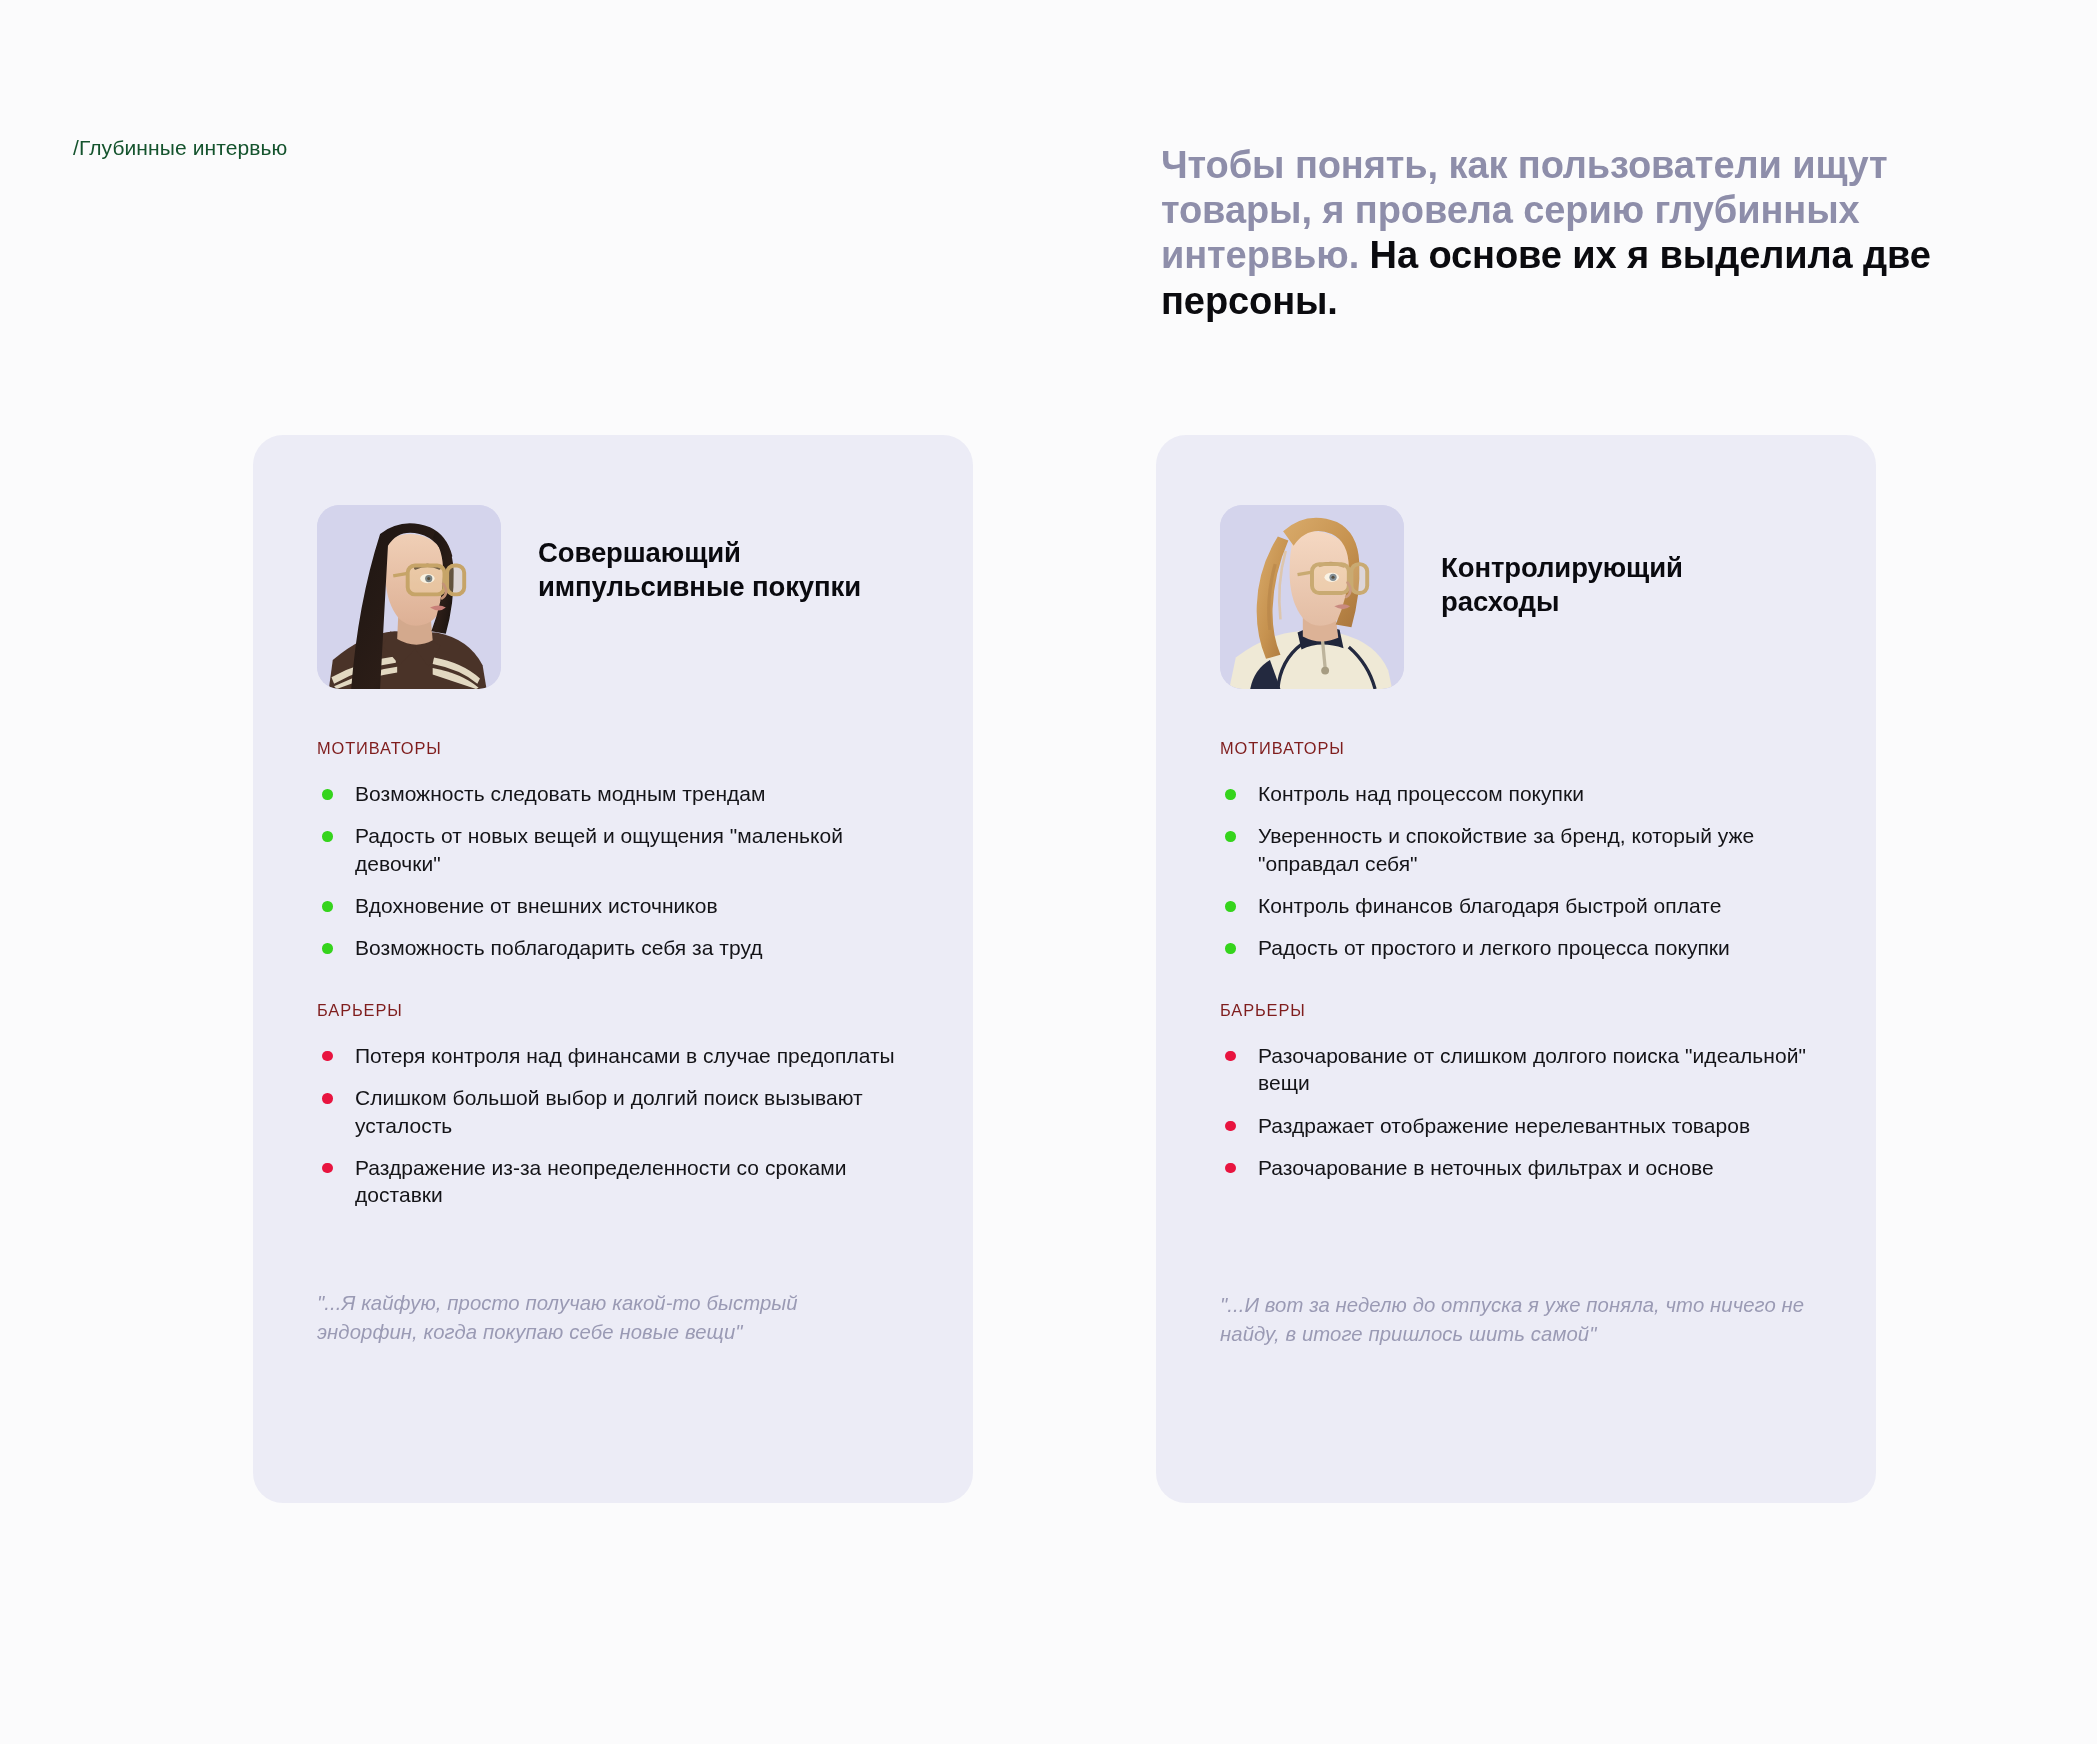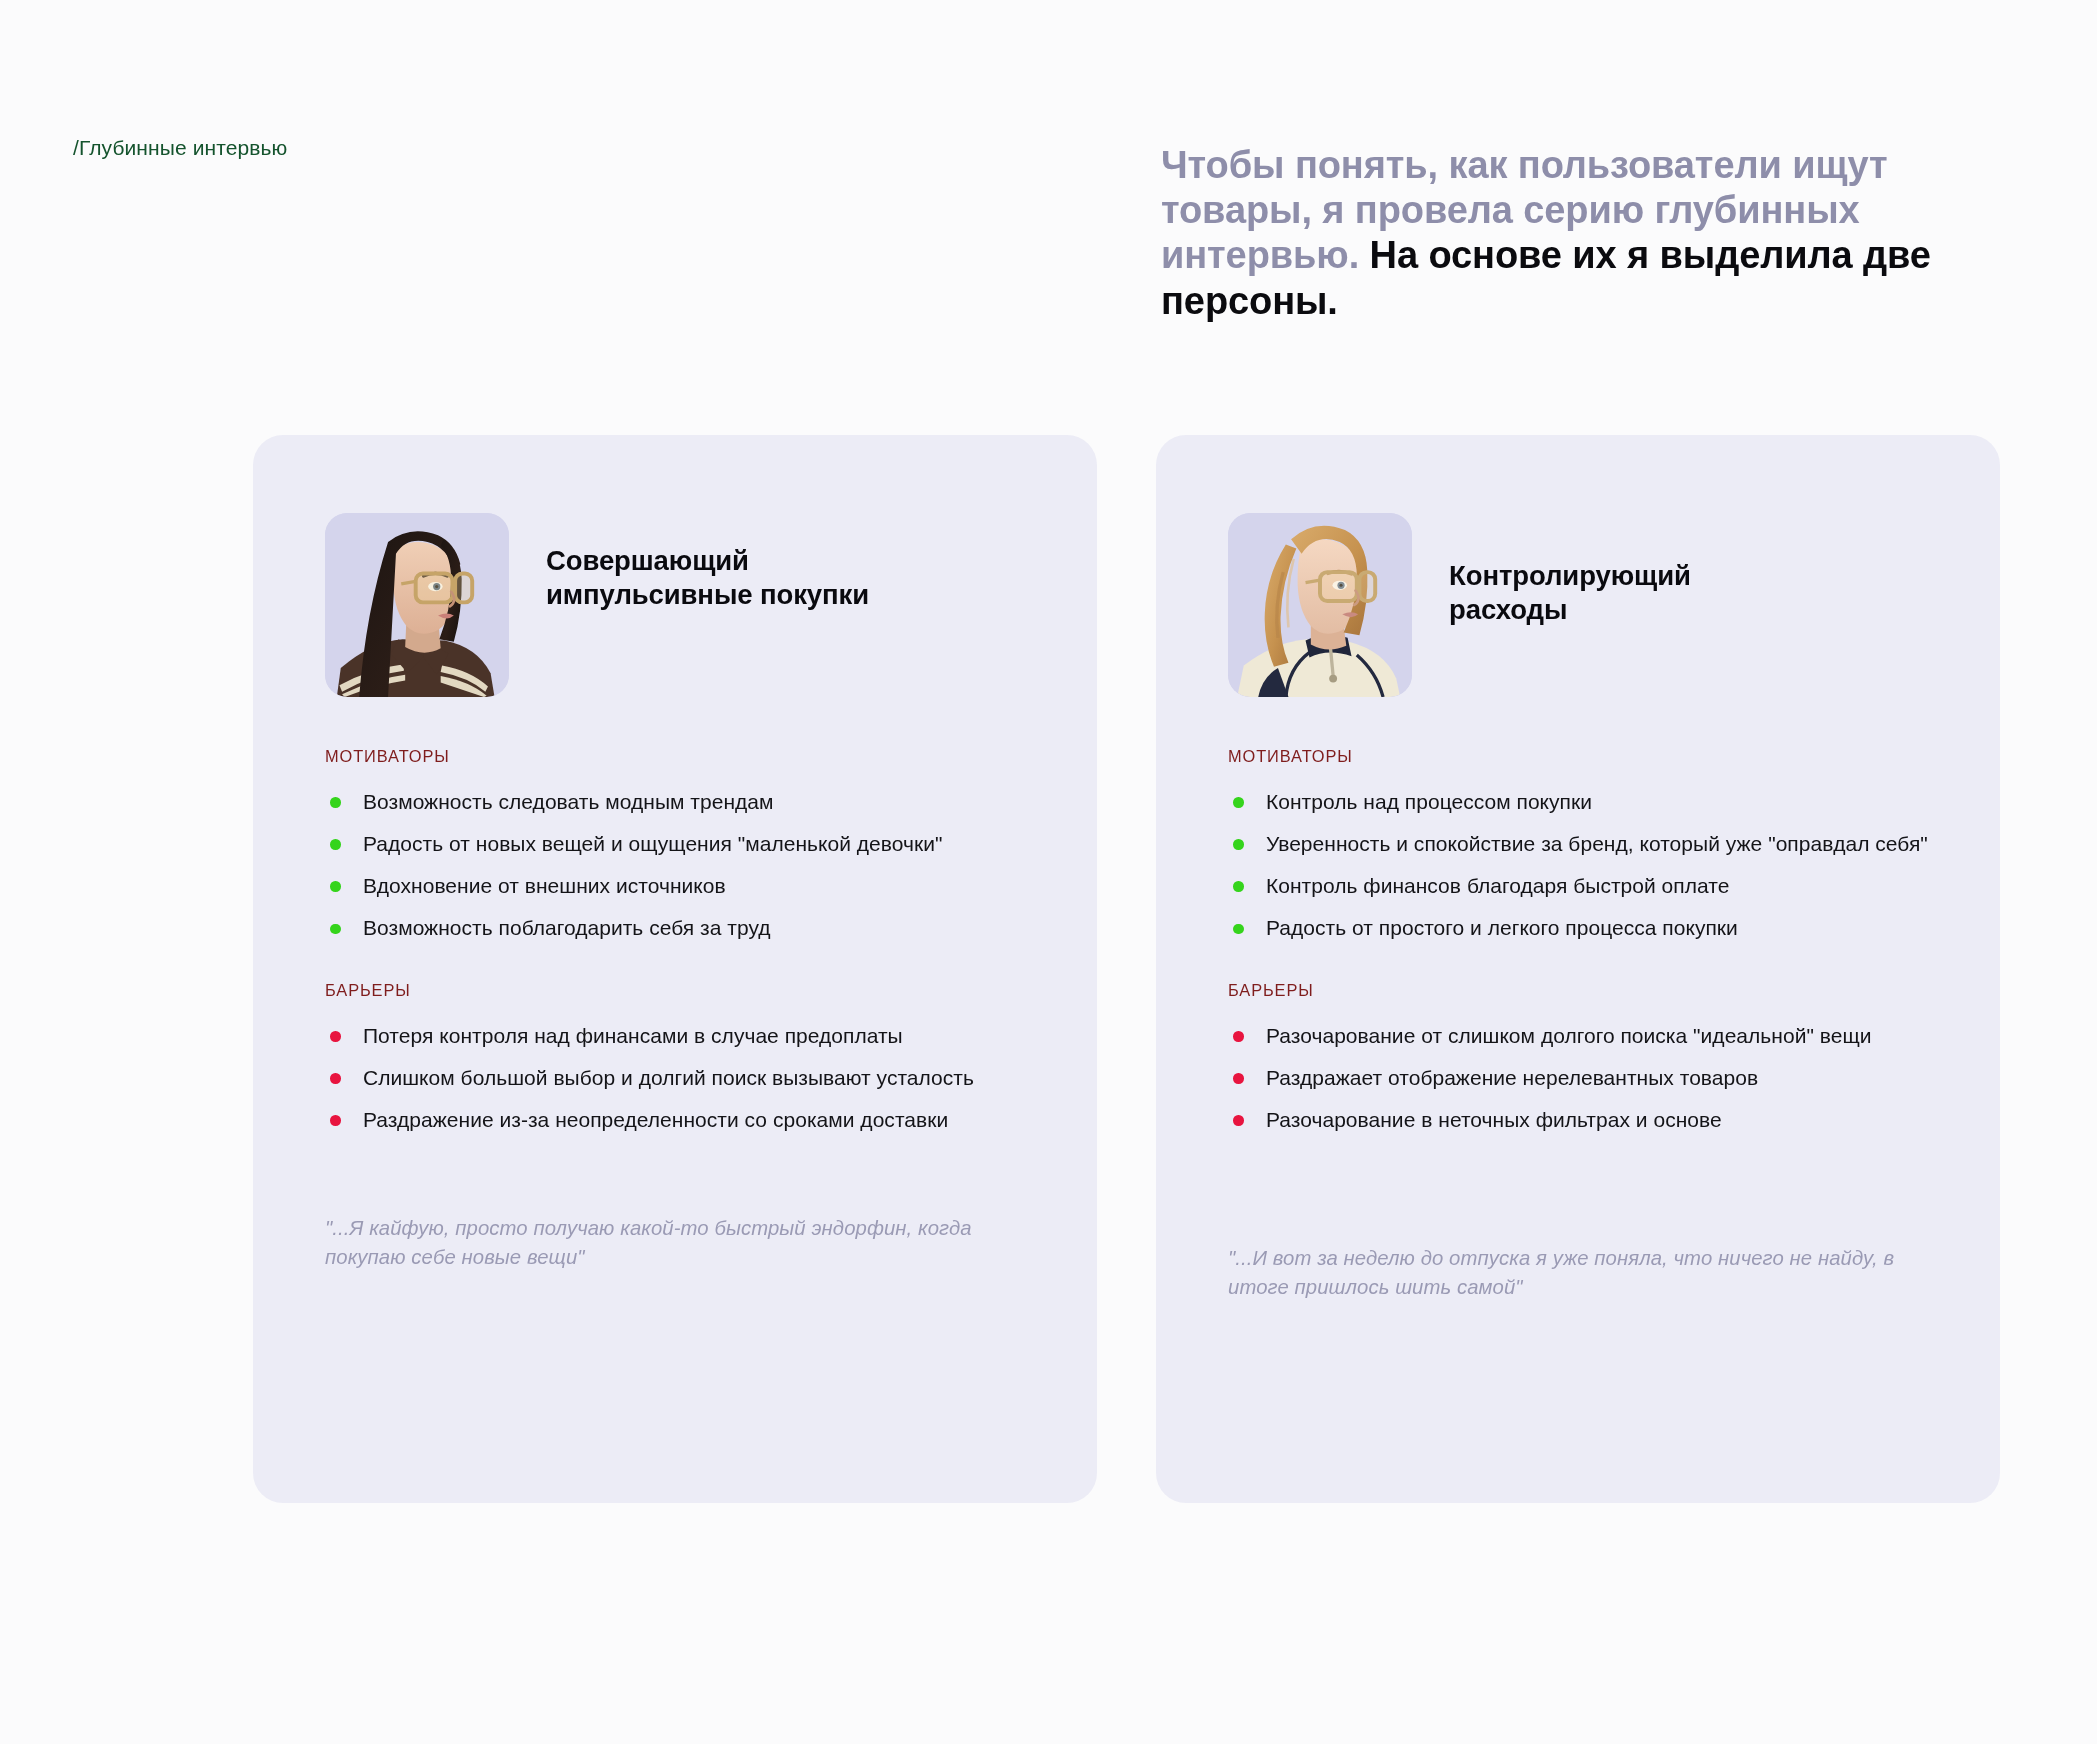--- a/index.html
+++ b/index.html
@@ -47,26 +47,26 @@
   .cards {
     position: absolute;
     left: 0;
     top: 435px;
     width: 2097px;
     height: 1075px;
   }
   .card {
     position: absolute;
     top: 0;
-    width: 844px;
+    width: 720px;
     height: 1068px;
     background: #ececf6;
     border-radius: 30px;
     box-sizing: border-box;
-    padding: 16px;
+    padding: 8px;
   }
   .card.left  { left: 253px; }
   .card.right { left: 1156px; }
 
   
   .card-head {
     display: flex;
     align-items: flex-start;
     padding: 62px 0 0 56px;
   }

